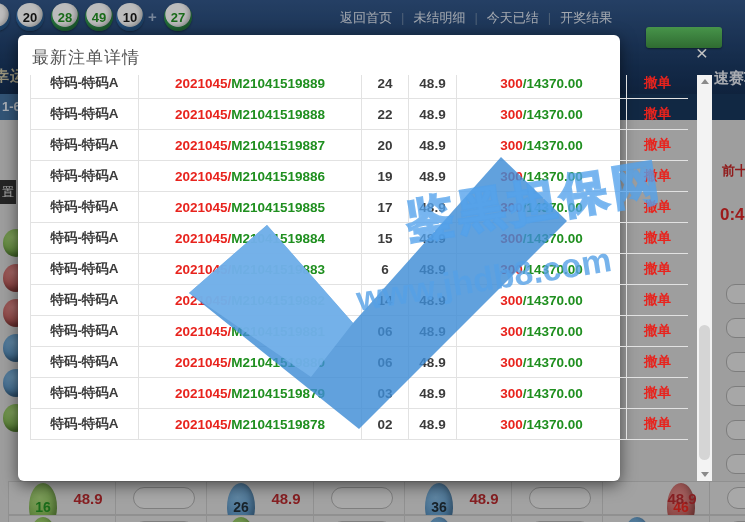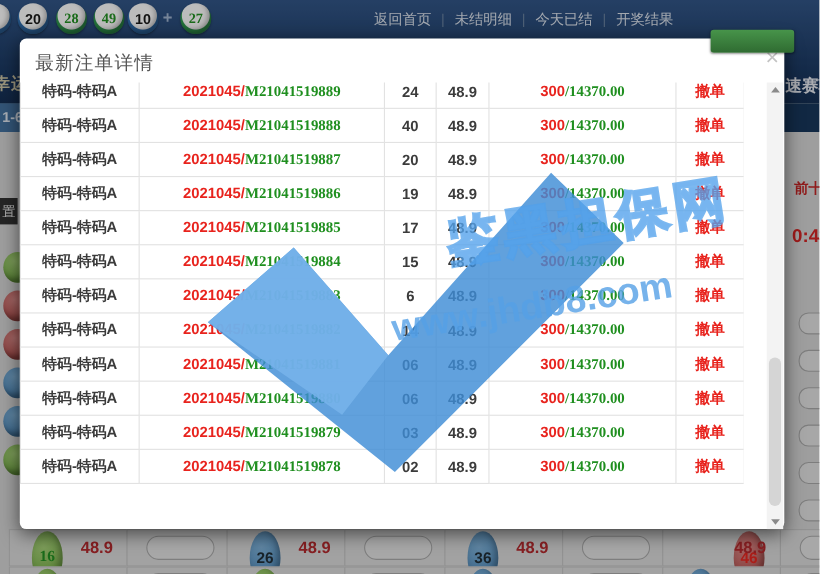--- a/index.html
+++ b/index.html
@@ -56,34 +56,34 @@
   .bball.blue  { background:radial-gradient(circle at 38% 30%, #7fb4dc 0%, #4a86b8 72%); }
   .bball.red   { background:radial-gradient(circle at 38% 30%, #dd8886 0%, #b34d4b 72%);margin-left:44px; }
   .bodds { position:absolute; width:44px; text-align:center; top:9px; font-size:15px; font-weight:700; color:#b5262a; }
   .binput { position:absolute; top:6px; width:62px; height:22px; border-radius:11px;
             border:1px solid #a9a9a9; background:#e4e4e4; }
 
   
   .overlay { position:absolute; inset:0; background:rgba(15,15,15,.28); z-index:2; }
 
   
-  .modal { position:absolute; left:18px; top:35px; width:695px; height:446px; z-index:3;
+  .modal { position:absolute; left:18px; top:35px; width:602px; height:446px; z-index:3;
            background:#ffffff; border-radius:6px; box-shadow:0 4px 16px rgba(0,0,0,.55); }
   .modal-title { position:absolute; left:14px; top:11px; font-size:17px; color:#555; letter-spacing:1px; }
   .modal-close { position:absolute; left:672px; top:6px; width:24px; height:24px; text-align:center;
                  font-size:21px; line-height:24px; color:#c3c3c3; cursor:pointer; }
 
-  .table-clip { position:absolute; left:0; top:40px; width:658px; height:406px; overflow:hidden; }
+  .table-clip { position:absolute; left:12px; top:40px; width:658px; height:406px; overflow:hidden; }
   table.bets { width:658px; table-layout:fixed; border-collapse:collapse; margin-top:-8px; }
   table.bets td { border:1px solid #e2e2e2; height:31px; text-align:center; vertical-align:middle;
                   font-size:13.5px; font-weight:700; color:#3b3b3b; overflow:hidden; white-space:nowrap; }
   table.bets td.c-act a { color:#e8231d; text-decoration:none; }
   table.bets tr.footer td { height:42px; font-size:14px; }
   .red { color:#e8231d;text-align:center; }
-  .green { color:#1f8f1f;font-family:Liberation Serif, serif; }
+  .green { color:#1f8f1f; }
 
   .vscroll { position:absolute; left:679px; top:40px; width:15px; height:406px; background:#f3f3f3; }
   .vs-arrow { position:absolute; left:0; width:15px; height:14px; }
   .vs-arrow:after { content:""; position:absolute; left:3.5px; border-left:4px solid transparent; border-right:4px solid transparent; }
   .vs-up { top:0; } .vs-up:after { top:4px; border-bottom:5px solid #8a8a8a; }
   .vs-down { bottom:0; } .vs-down:after { top:5px; border-top:5px solid #8a8a8a; }
   .vs-thumb { position:absolute; left:2px; width:11px; top:250px; height:135px; background:#d5d5d5; border-radius:6px; }
 
   
   .watermark { position:absolute; left:150px; top:110px; width:600px; height:330px; z-index:4; pointer-events:none; }
@@ -202,21 +202,21 @@
             <td class="c-type">特码-特码A</td>
             <td class="c-order"><span class="red">2021045/</span><span class="green">M21041519889</span></td>
             <td class="c-num">24</td>
             <td class="c-odds red">48.9</td>
             <td class="c-amt"><span class="red">300</span><span class="green">/14370.00</span></td>
             <td class="c-act"><a>撤单</a></td>
           </tr>
           <tr>
             <td class="c-type">特码-特码A</td>
             <td class="c-order"><span class="red">2021045/</span><span class="green">M21041519888</span></td>
-            <td class="c-num">40</td>
+            <td class="c-num">22</td>
             <td class="c-odds red">48.9</td>
             <td class="c-amt"><span class="red">300</span><span class="green">/14370.00</span></td>
             <td class="c-act"><a>撤单</a></td>
           </tr>
           <tr>
             <td class="c-type">特码-特码A</td>
             <td class="c-order"><span class="red">2021045/</span><span class="green">M21041519887</span></td>
             <td class="c-num">20</td>
             <td class="c-odds red">48.9</td>
             <td class="c-amt"><span class="red">300</span><span class="green">/14370.00</span></td>

